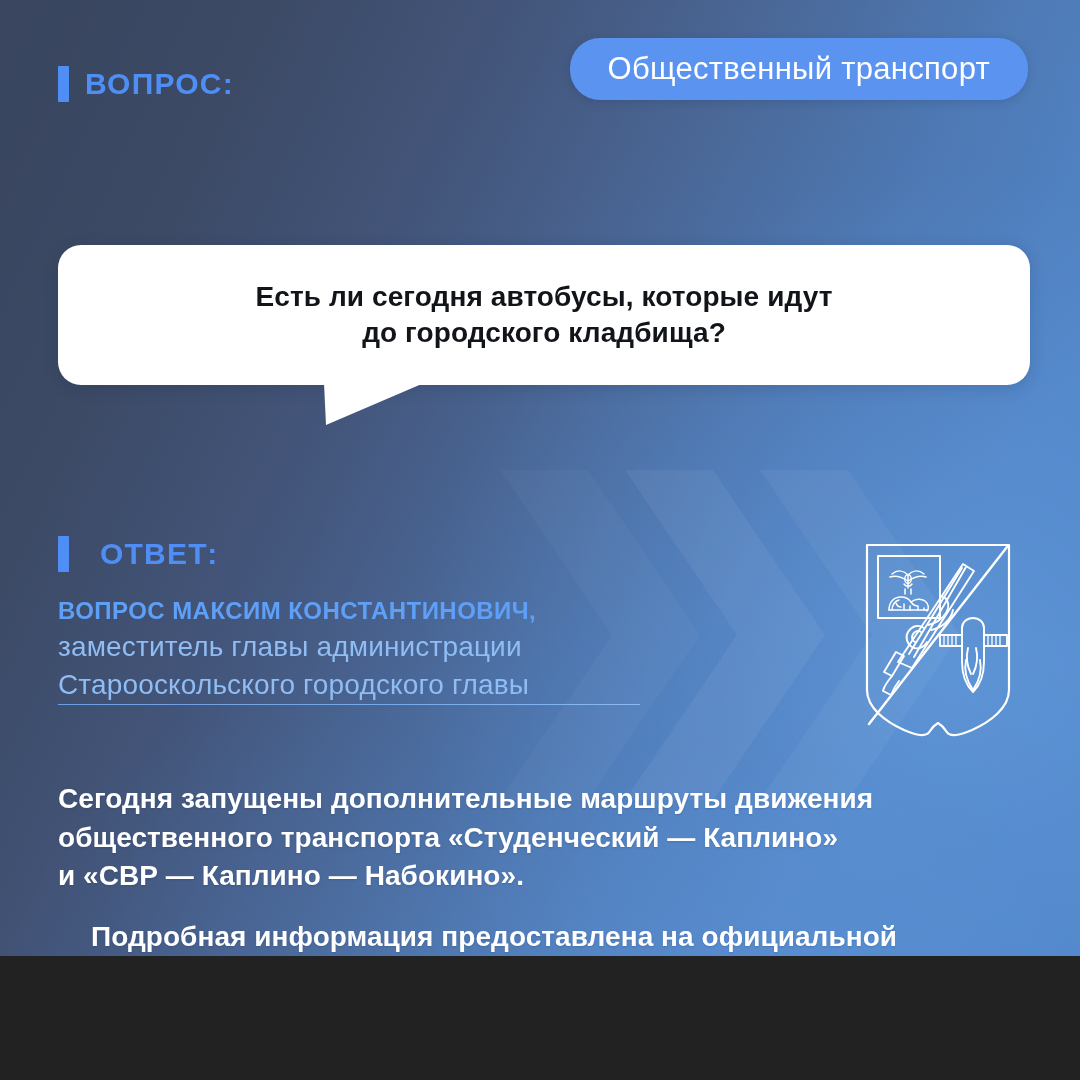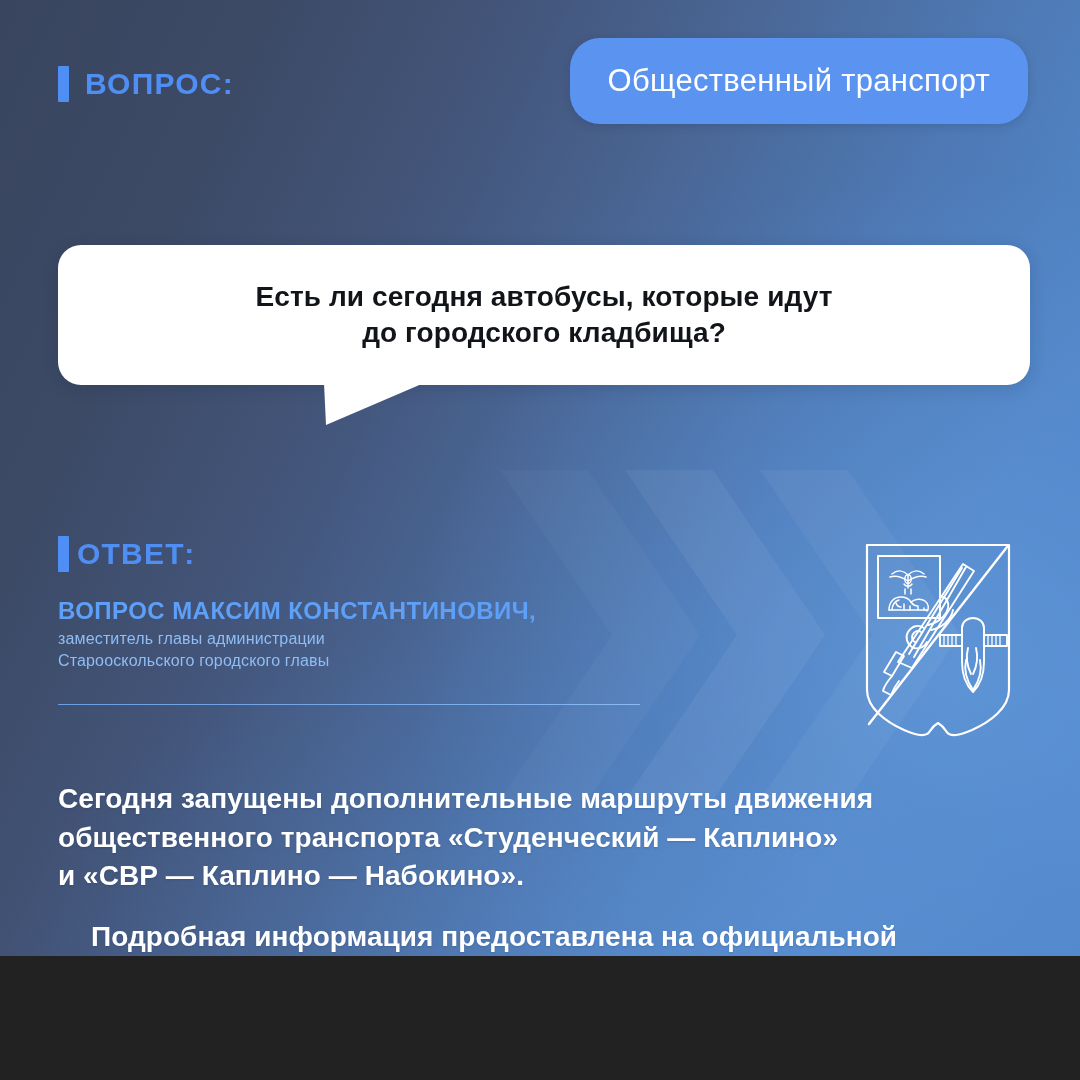--- a/index.html
+++ b/index.html
@@ -82,21 +82,21 @@
     font-weight: 700;
     letter-spacing: 1.2px;
     line-height: 1;
     white-space: nowrap;
   }
   #topic-pill {
     position: absolute;
     right: 52px;
     top: 38px;
     height: 58px;
-    padding: 14px 38px;
+    padding: 2px 38px;
     display: flex;
     align-items: center;
     justify-content: center;
     background: #5b94f0;
     border-radius: 30px;
     color: #ffffff;
     font-size: 31px;
     font-weight: 400;
     letter-spacing: .3px;
     white-space: nowrap;
@@ -138,21 +138,21 @@
     padding: 0 28px;
   }
 
   
   #answer-label-wrap {
     position: absolute;
     left: 58px;
     top: 536px;
     display: flex;
     align-items: center;
-    gap: 8px;
+    gap: 31px;
   }
   #accent-bar-a {
     width: 11px;
     height: 36px;
     background: #4f8ff5;
     border-radius: 1px;
   }
   #speaker-block {
     position: absolute;
     left: 58px;
@@ -162,21 +162,21 @@
   #speaker-name {
     color: #5ea0f7;
     font-size: 24px;
     font-weight: 700;
     letter-spacing: .45px;
     line-height: 1.22;
     margin: 0 0 3px 0;
   }
   .speaker-role-line {
     color: #8fbdf4;
-    font-size: 16px;
+    font-size: 28px;
     font-weight: 400;
     line-height: 1.33;
     letter-spacing: .15px;
   }
   #answer-divider {
     position: absolute;
     left: 58px;
     top: 704px;
     width: 582px;
     height: 1px;

